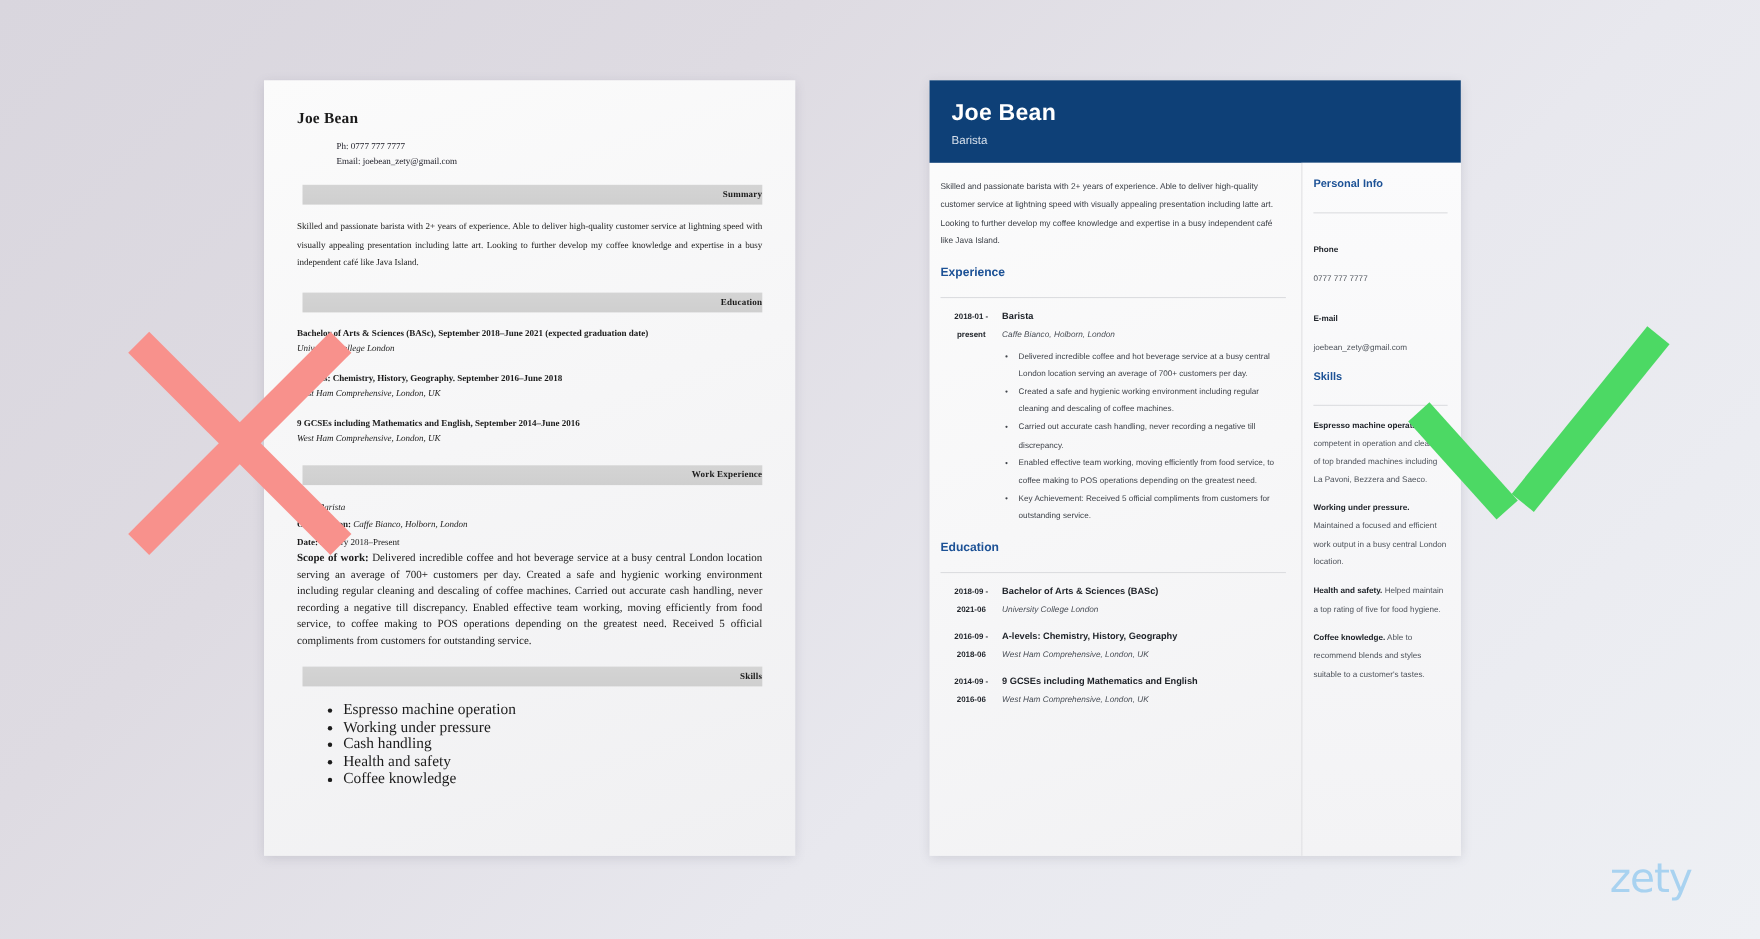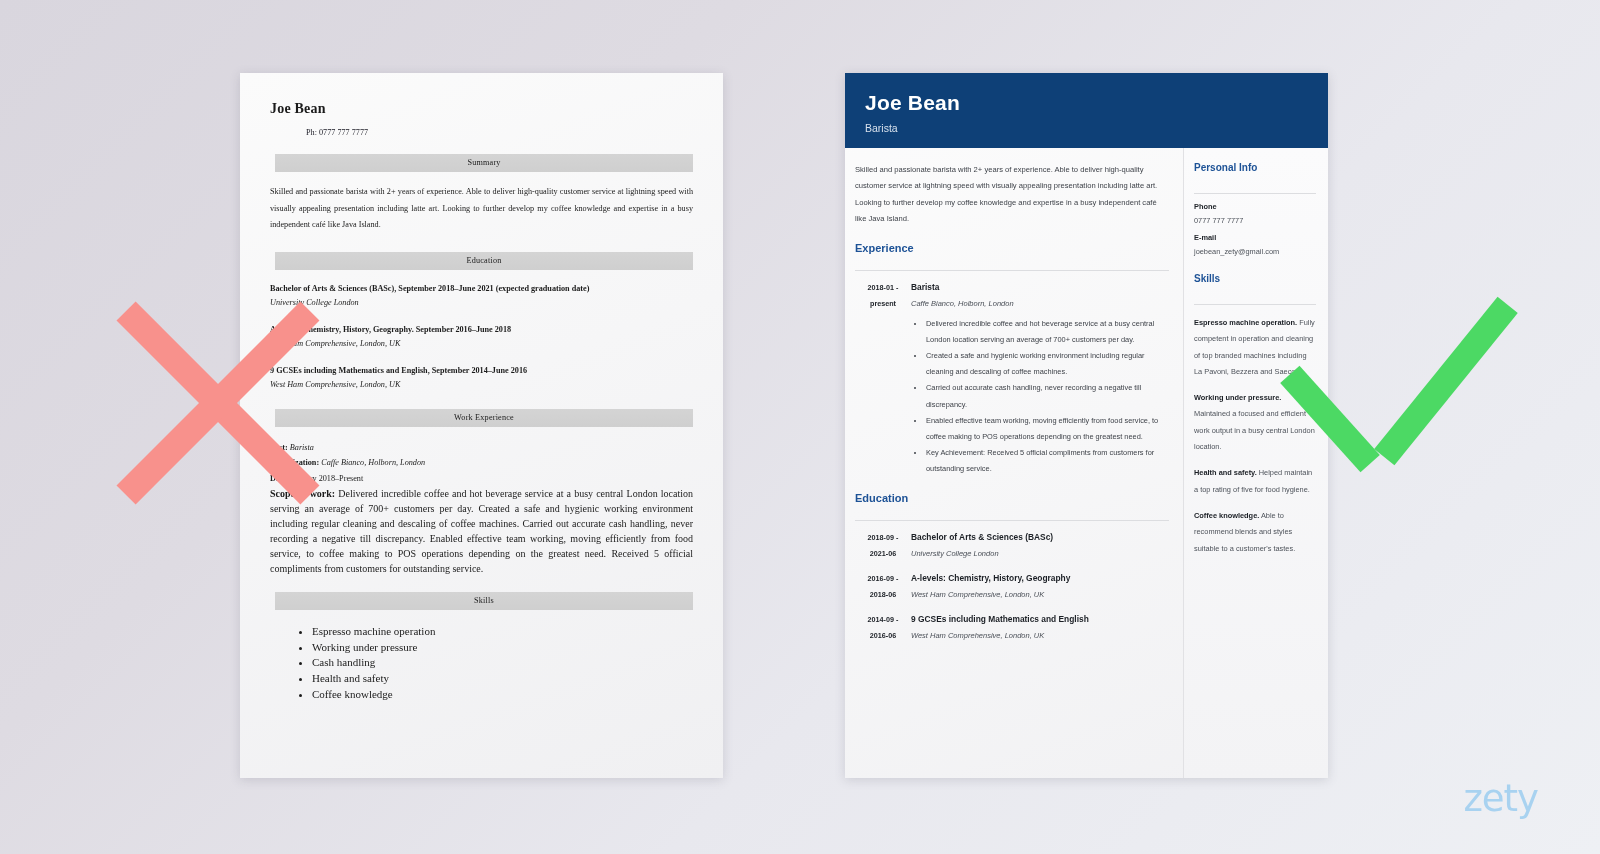--- a/index.html
+++ b/index.html
@@ -22,38 +22,38 @@
     box-shadow: 0 2px 10px rgba(90,90,110,0.20);
     font-family: "Liberation Serif", serif;
     color: #1b1b1b;
     padding: 28px 30px 20px 30px;
   }
   .l-name { font-size: 14px; font-weight: bold; letter-spacing: .2px; margin-bottom: 9px; }
   .l-contact { font-size: 8.2px; line-height: 14px; color: #20202a; margin-left: 36px; }
 
   .l-bar {
     background: linear-gradient(to bottom, #d4d4d4, #cfcfcf);
-    text-align: center;
+    text-align: right;
     font-size: 8.2px;
-    font-weight: normal;
+    font-weight: bold;
     padding: 4px 0 5px 0;
     margin: 14px 0 0 5px;
     letter-spacing: .2px;
   }
   .l-body { font-size: 8.2px; line-height: 16.5px; text-align: justify; margin-top: 12px; }
   .l-edu-block { margin-top: 12px; }
   .l-edu-block + .l-edu-block { margin-top: 13px; }
   .l-edu-t { font-size: 8.2px; font-weight: bold; line-height: 14px; }
   .l-edu-s { font-size: 8.2px; font-style: italic; line-height: 14px; }
   .l-kv { font-size: 8.2px; line-height: 15.5px; }
   .l-kv b { font-weight: bold; }
   .l-kv i { font-style: italic; }
   .l-scope { font-size: 10px; line-height: 15px; text-align: justify; margin-top: 0; }
   .l-skills { margin-top: 14px; padding-left: 42px; }
-  .l-skills li { font-size: 11px; line-height: 15.7px; list-style: disc; }
+  .l-skills li { font-size: 14px; line-height: 15.7px; list-style: disc; }
 
   
   .doc-right {
     position: absolute;
     left: 845px; top: 73px;
     width: 483px; height: 705px;
     background: linear-gradient(160deg, #fcfcfc 0%, #f7f7f8 50%, #f1f1f3 100%);
     box-shadow: 0 2px 10px rgba(90,90,110,0.20);
     display: flex;
     flex-direction: column;
@@ -82,22 +82,22 @@
   .r-entry { display: flex; margin-top: 9px; }
   .r-dates { width: 56px; flex-shrink: 0; font-size: 7.2px; font-weight: bold; color: #22262c; line-height: 16px; text-align: center; }
   .r-ebody { flex: 1; }
   .r-etitle { font-size: 8.4px; font-weight: bold; color: #1b1f25; line-height: 15px; }
   .r-esub { font-size: 7.5px; font-style: italic; color: #4a4f57; line-height: 16px; margin-top: 1px; }
   .r-bul { margin: 4px 0 0 14px; }
   .r-bul li { font-size: 7.4px; line-height: 16.2px; color: #3e4249; list-style: disc; padding-left: 1px; }
 
   .r-side-h { color: #1d5296; font-size: 10px; font-weight: bold; padding-bottom: 20px; border-bottom: 1px solid #dcdde0; }
   .r-side-h.gap { margin-top: 17px; }
-  .r-lbl { font-size: 7.4px; font-weight: bold; color: #22262c; margin-top: 8px; }
-  .r-val { font-size: 7.4px; color: #4d525a; margin-top: 5px; }
+  .r-lbl { font-size: 7.4px; font-weight: bold; color: #22262c; margin-top: 28px; }
+  .r-val { font-size: 7.4px; color: #4d525a; margin-top: 17px; }
   .r-skill { margin-top: 10px; font-size: 7.4px; line-height: 16.3px; color: #4d525a; }
   .r-skill b { color: #1b1f25; font-weight: bold; }
 
   
   .mark { position: absolute; pointer-events: none; }
   .x-mark { left: 120px; top: 305px; width: 196px; height: 196px; }
   .x-mark i {
     position: absolute; left: 50%; top: 50%;
     width: 260px; height: 27px;
     background: #f8918c;
@@ -119,20 +119,21 @@
   }
 </style>
 </head>
 <body>
 
 <div class="canvas">
 
   <div class="doc-left">
     <div class="l-name">Joe Bean</div>
     <div class="l-contact">Ph: 0777 777 7777</div>
+    <div class="l-contact">Email: joebean_zety@gmail.com</div>
 
     <div class="l-bar">Summary</div>
     <div class="l-body">Skilled and passionate barista with 2+ years of experience. Able to deliver high-quality customer service at lightning speed with visually appealing presentation including latte art. Looking to further develop my coffee knowledge and expertise in a busy independent café like Java Island.</div>
 
     <div class="l-bar" style="margin-top:18px">Education</div>
     <div class="l-edu-block">
       <div class="l-edu-t">Bachelor of Arts &amp; Sciences (BASc), September 2018–June 2021 (expected graduation date)</div>
       <div class="l-edu-s">University College London</div>
     </div>
     <div class="l-edu-block">

